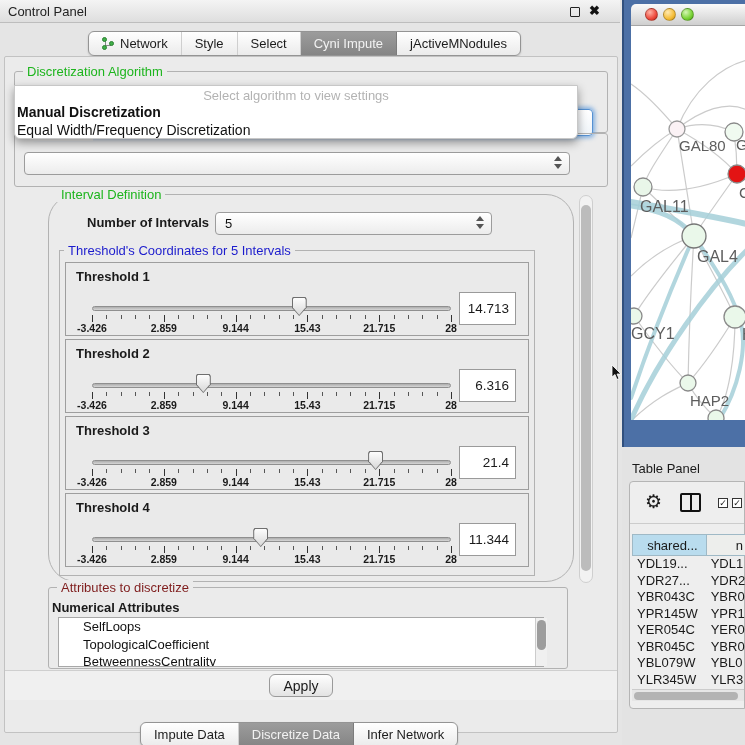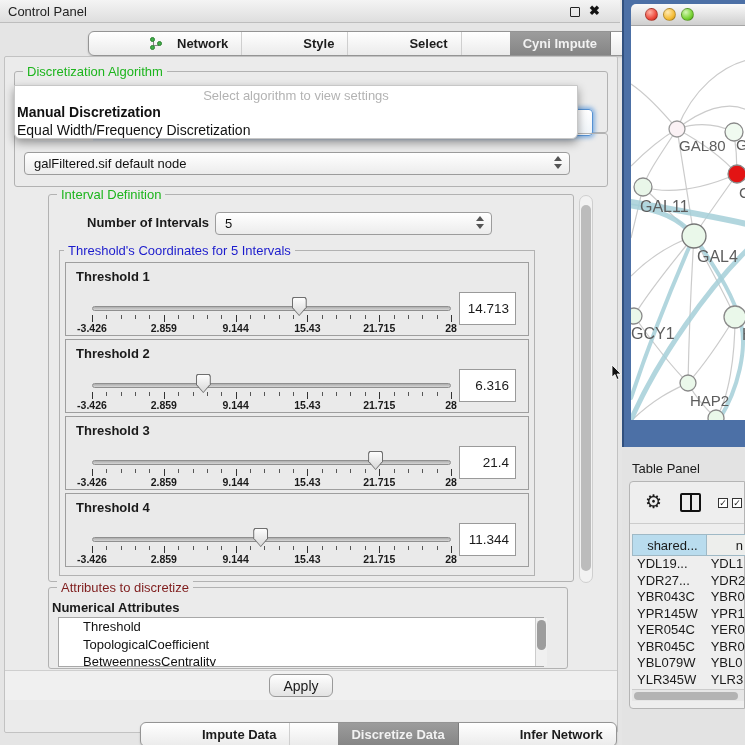--- a/index.html
+++ b/index.html
@@ -9,22 +9,22 @@
   
   #control-panel { position:absolute; left:0; top:0; width:620px; height:745px; background:#e5e5e5; }
   #cp-titlebar { position:absolute; left:0; top:0; width:620px; height:23px;
     background:linear-gradient(#f4f4f4,#dedede); border-bottom:1px solid #bdbdbd; }
   #cp-title { position:absolute; left:8px; top:4px; font-size:13px; color:#222; }
   #cp-float { position:absolute; right:40px; top:7px; width:10px; height:10px; border:1.6px solid #222; border-radius:1px; }
   #cp-close { position:absolute; right:20px; top:3px; font-size:13px; font-weight:bold; color:#111; }
 
   .tabgroup { position:absolute; display:inline-flex; height:25px; border:1px solid #949494; border-radius:6px;
     background:linear-gradient(#ffffff,#ebebeb); overflow:hidden; box-shadow:0 1px 2px rgba(0,0,0,.18); }
-  .tab { padding:0 13px; font-size:13px; font-weight:700; display:flex; align-items:center; gap:14px; color:#1c1c1c;
-    border-right:1px solid #cfcfcf; white-space:nowrap;margin-left:48px; }
+  .tab { padding:0 13px; font-size:13px; font-weight:400; display:flex; align-items:center; gap:5px; color:#1c1c1c;
+    border-right:1px solid #cfcfcf; white-space:nowrap; }
   .tab:last-child { border-right:none; }
   .tab.sel { background:linear-gradient(#9c9c9c,#858585); color:#f2f2f2; border-right:1px solid #7c7c7c; }
   #top-tabs { left:88px; top:31px; }
   #bottom-tabs { left:140px; top:722px; }
 
   #cp-body { position:absolute; left:4px; top:56px; width:614px; height:677px;
     background:#ebebeb; border:1px solid #c2c2c2; border-radius:2px; }
 
   .grp { position:absolute; border:1px solid #b2b2b2; border-radius:3px; }
   .grp-legend { position:absolute; top:-8px; left:8px; background:#ebebeb; padding:0 4px; font-size:13px; }
@@ -45,21 +45,21 @@
 
   #algo-popup { position:absolute; left:9px; top:28px; width:564px; height:54px; background:#ffffff;
     border:1px solid #c7c7c7; border-radius:0 0 6px 6px; box-shadow:0 4px 10px rgba(0,0,0,.38); z-index:30; }
   #popup-placeholder { text-align:center; color:#b3b3b3; font-size:13px; padding-top:2px; }
   .popup-item { font-size:14px; padding:0 2px; line-height:18px; color:#111; }
   .popup-item.first { font-weight:bold; }
 
   #tabledata-group { left:9px; top:76px; width:594px; height:54px; }
   #tabledata-combo { left:9px; top:18px; width:546px; }
 
-  #interval-group { left:43px; top:137px; width:526px; height:388px; }
+  #interval-group { left:43px; top:137px; width:526px; height:388px;border-radius:28px; }
   #num-label { position:absolute; left:38px; top:20px; font-size:13px; font-weight:bold; }
   #num-combo { left:166px; top:17px; width:277px; }
   #thr-group { position:absolute; left:10px; top:55px; width:476px; height:326px; border:1px solid #b2b2b2; }
   #thr-legend { position:absolute; top:-8px; left:4px; background:#ebebeb; padding:0 4px; font-size:13px; color:#1c1ccd; }
   #thresholds-list { position:absolute; left:5px; top:11px; width:464px; }
 
   .t-panel { position:relative; width:464px; height:74px; border:1px solid #9e9e9e; background:#eaeaea; margin-bottom:3px; }
   .t-label { position:absolute; left:10px; top:6px; font-size:13px; font-weight:bold; }
   .t-track { position:absolute; left:26px; top:43px; width:359px; height:5px; border-radius:3px;
     background:linear-gradient(#adadad,#d6d6d6); border:1px solid #8f8f8f; }
@@ -174,21 +174,20 @@
   <div id="cp-body">
 
     <div id="algo-group" class="grp">
       <span class="grp-legend legend-green">Discretization Algorithm</span>
       <div id="algo-combo-focus"></div>
     </div>
 
     <div id="tabledata-group" class="grp">
       <span class="grp-legend legend-dark">Table Data</span>
       <div id="tabledata-combo" class="combo">
-        <span>galFiltered.sif default node</span>
         <span class="combo-arrows">
             <span class="arr-up"></span>
             <span class="arr-dn"></span>
           </span>
       </div>
     </div>
 
     <div id="algo-popup">
       <div id="popup-placeholder">Select algorithm to view settings</div>
       <div class="popup-item first">Manual Discretization</div>
@@ -384,21 +383,21 @@
     </div>
 
     <div id="settings-scrollbar">
       <div id="settings-scroll-thumb"></div>
     </div>
 
     <div id="attr-group" class="grp">
       <span class="grp-legend legend-blue">Attributes to discretize</span>
       <span id="attr-label">Numerical Attributes</span>
       <div id="attr-list">
-          <div class="attr-item">Threshold</div>
+          <div class="attr-item">SelfLoops</div>
           <div class="attr-item">TopologicalCoefficient</div>
           <div class="attr-item">BetweennessCentrality</div>
         </div>
       <div id="attr-scrollbar">
         <div id="attr-scroll-thumb"></div>
       </div>
     </div>
 
     <div id="apply-strip">
       <div id="apply-btn">Apply</div>

